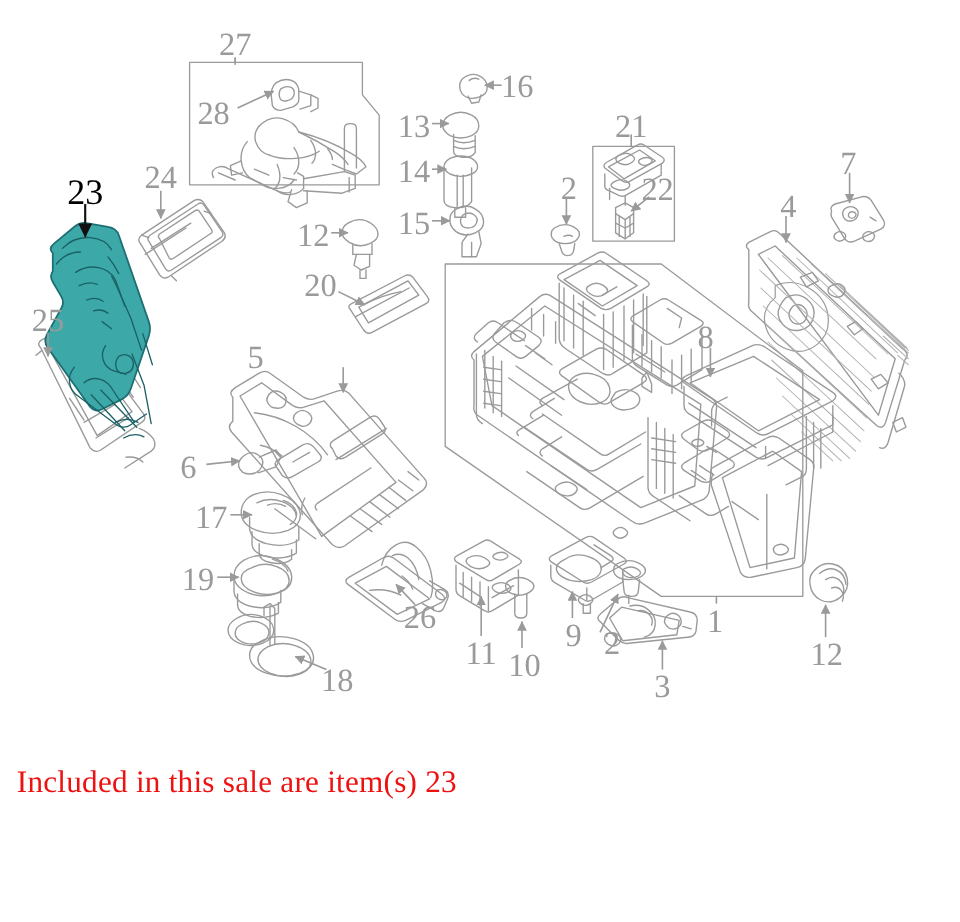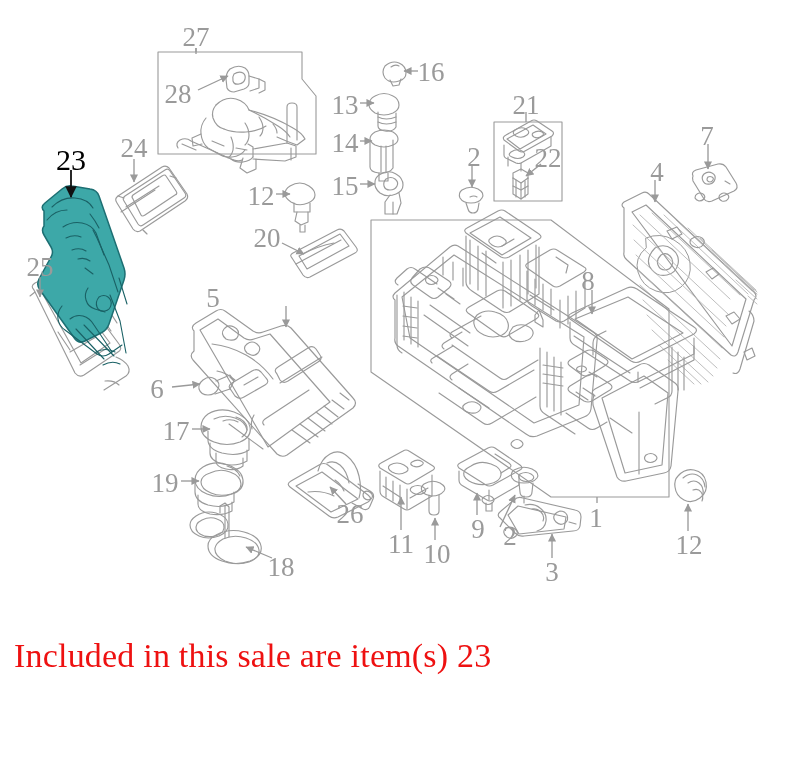--- a/index.html
+++ b/index.html
@@ -23,21 +23,21 @@
   #diagram-svg {
     display: block;
     width: 800px;
     height: 768px;
   }
   .caption {
     position: absolute;
     left: 14px;
     top: 637px;
     font-family: "Liberation Serif", serif;
-    font-size: 34px;
+    font-size: 26px;
     color: #ee1111;
     letter-spacing: 0.2px;
     white-space: nowrap;
   }
 </style>
 </head>
 <body>
 
 <div id="diagram-root">
   <svg id="diagram-svg" viewBox="0 0 800 768" xmlns="http://www.w3.org/2000/svg">

